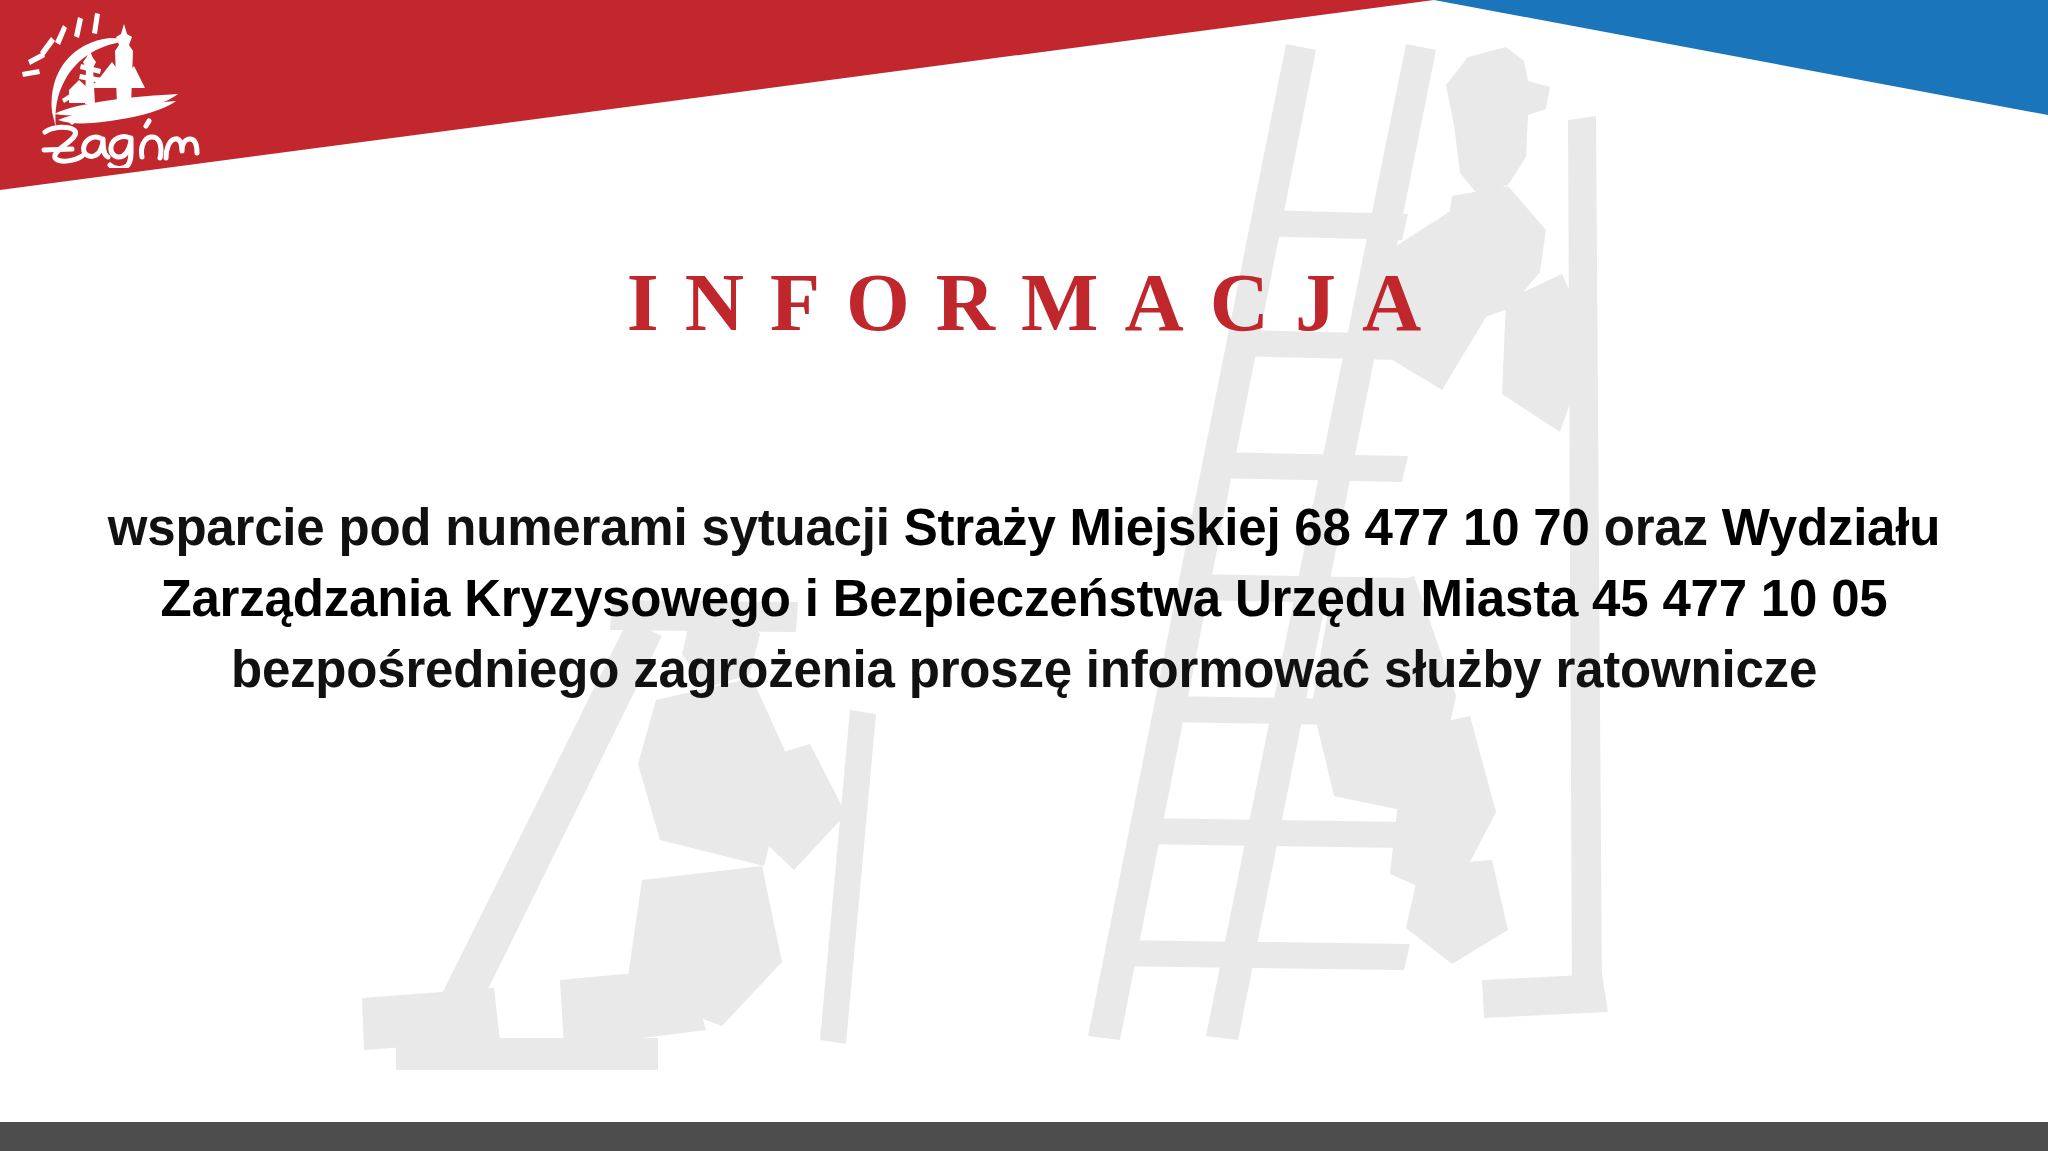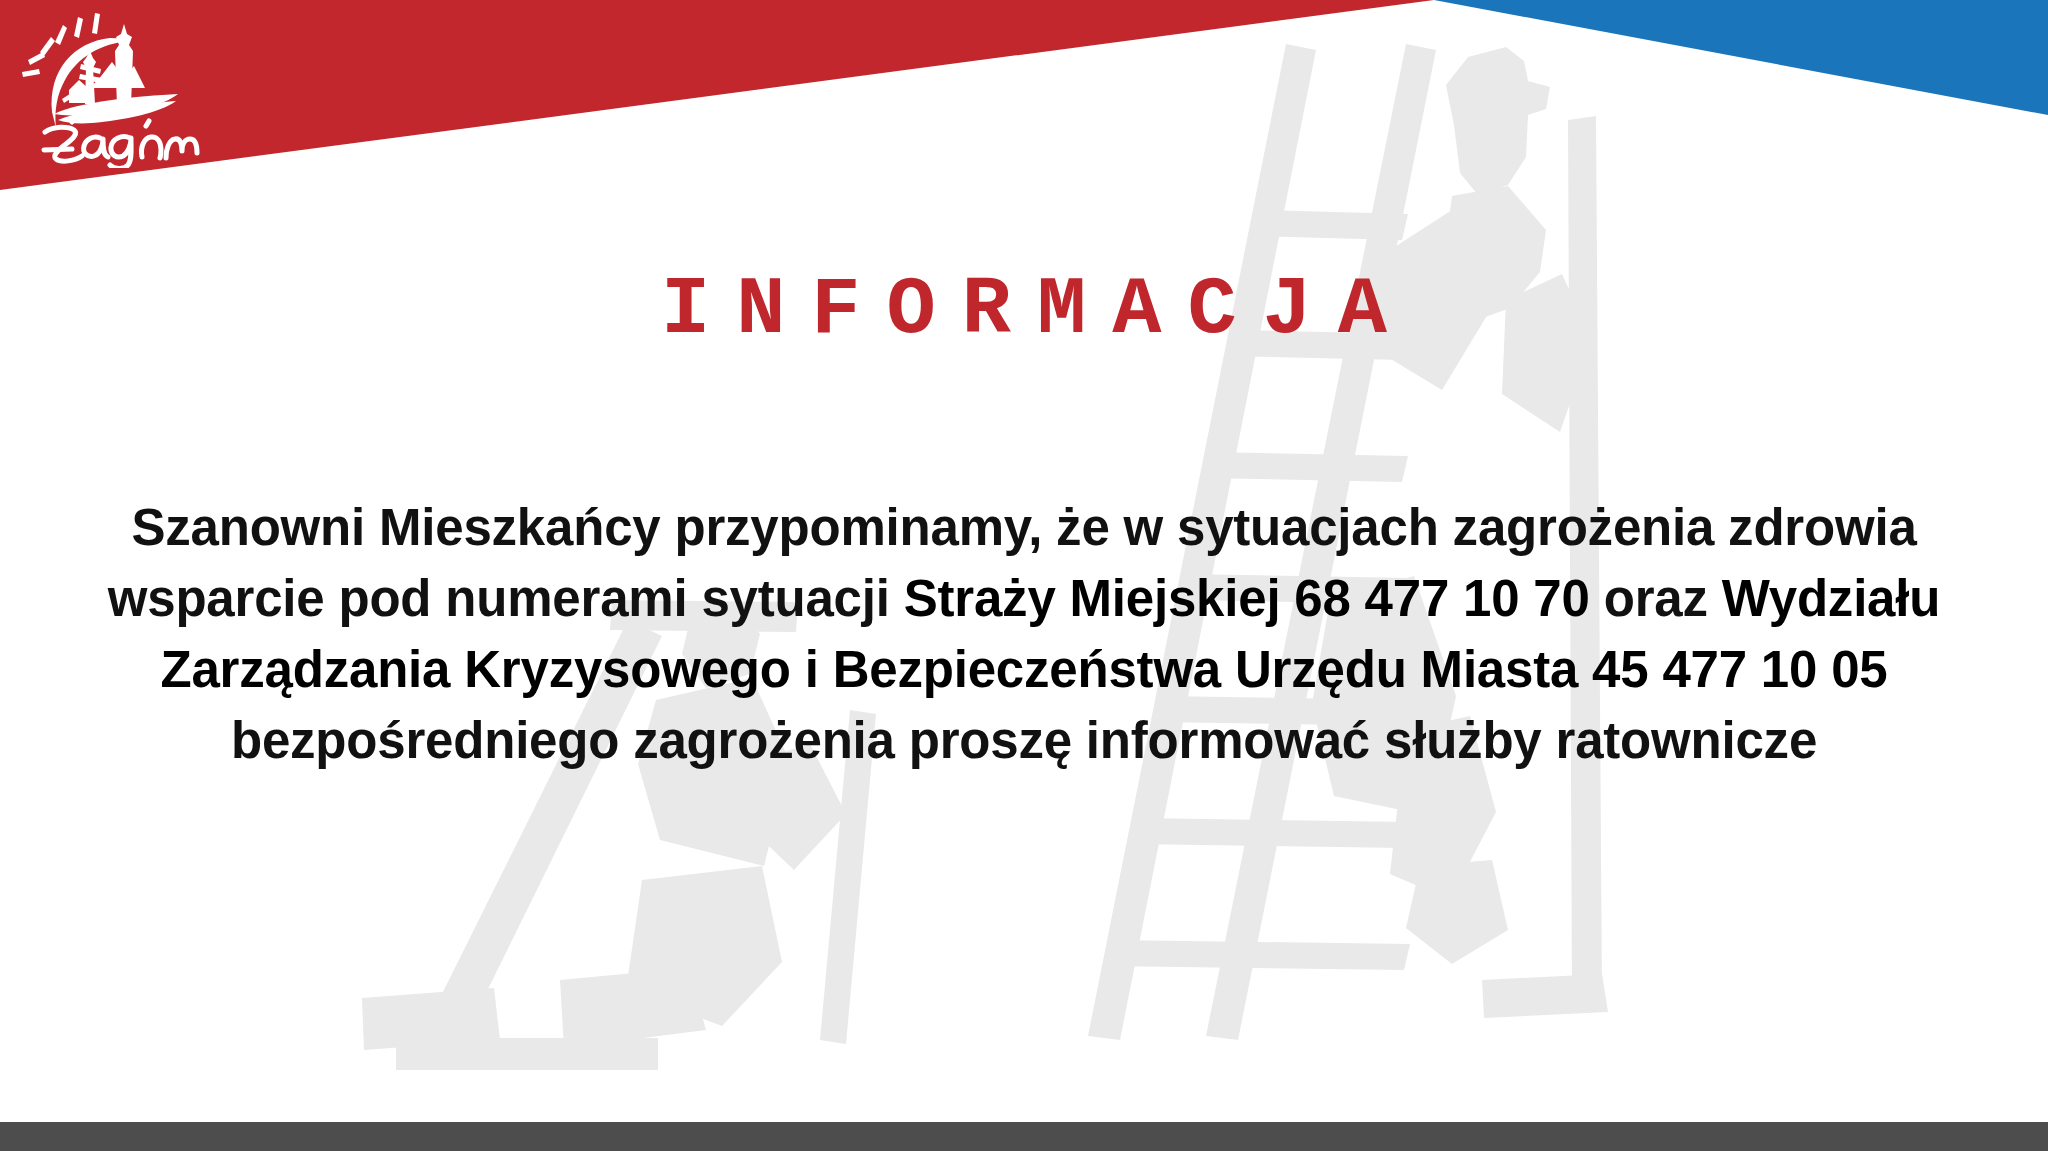--- a/index.html
+++ b/index.html
@@ -61,27 +61,26 @@
     z-index: 4;
   }
 
   #title {
     position: absolute;
     top: 262px;
     left: 0;
     width: 2048px;
     text-align: center;
     color: #c0272d;
-    font-family: Liberation Mono, monospace;
+    font-family: Liberation Serif, serif;
     font-weight: bold;
     font-size: 82px;
     letter-spacing: 26px;
     text-indent: 26px;
     line-height: 1;
-    margin-top: 8px;
   }
 
   #body-text {
     position: absolute;
     top: 492px;
     left: 60px;
     width: 1928px;
     text-align: center;
     color: #111111;
     font-family: "Liberation Sans", sans-serif;
@@ -196,21 +195,20 @@
         <path d="M124 149 C122 139 126 130 133 129 C140 128 143 135 143 142 C143 147 142 150 142 150"></path>
         <path d="M128 118 l3 -5"></path>
         <path d="M148 150 C148 141 151 132 157 131 C162 130 164 136 164 143 C164 136 167 131 172 131 C177 131 179 137 179 145"></path>
       </g>
     </svg>
   </div>
 
   <div id="content">
     <div id="title">INFORMACJA</div>
     <div id="body-text">
-        <span class="ln"><span>Szanowni Mieszkańcy przypominamy, że w sytuacjach zagrożenia zdrowia</span></span>
         <span class="ln"><span>wsparcie pod numerami sytuacji </span><span class="hl">Straży Miejskiej 68 477 10 70</span><span> oraz </span><span class="hl">Wydziału</span></span>
         <span class="ln"><span class="hl">Zarządzania Kryzysowego i Bezpieczeństwa Urzędu Miasta 45 477 10 05</span></span>
         <span class="ln"><span>bezpośredniego zagrożenia proszę informować służby ratownicze</span></span>
       </div>
   </div>
 
   <div id="bottom-bar"></div>
 </div>
 
 </body></html>

